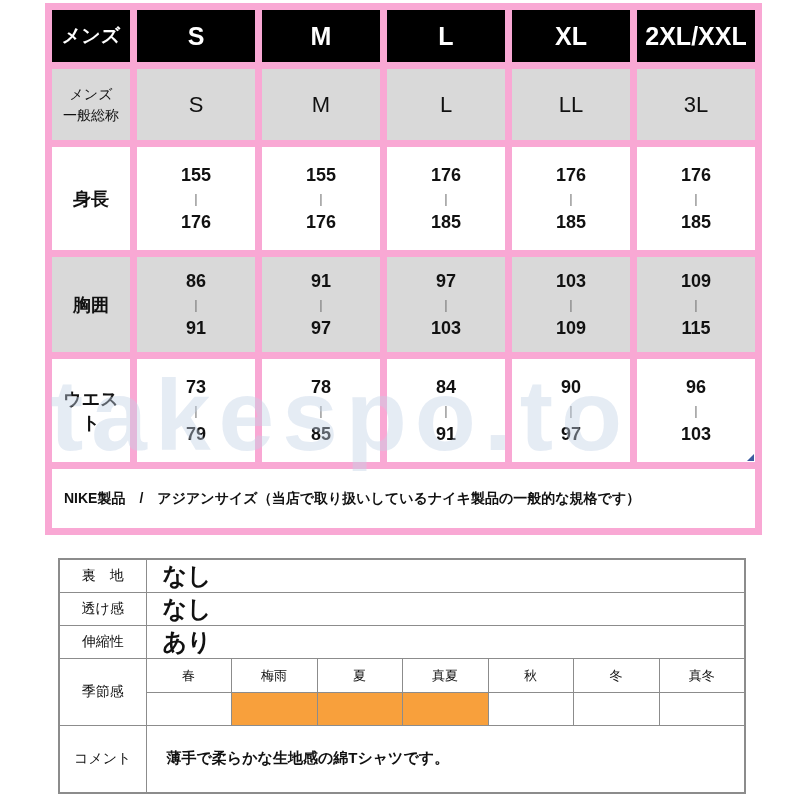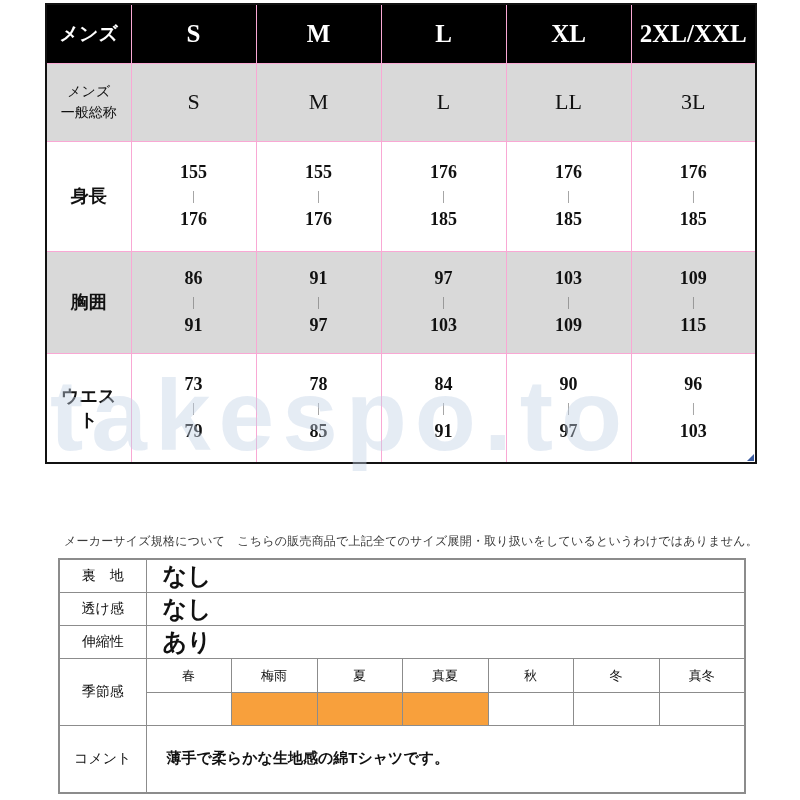--- a/index.html
+++ b/index.html
@@ -15,25 +15,24 @@
 
   
   table.size-table {
     position: absolute; left: 45px; top: 3px;
     width: 710px;
     border-collapse: collapse;
     table-layout: fixed;
     border: 2px solid #111;
   }
   table.size-table td, table.size-table th {
-    border: 1px solid #f9a8d4;
+    border: 7px solid #f9a8d4;
     text-align: center;
     vertical-align: middle;
     padding: 5px;
-    font-family: Liberation Serif, serif;
   }
   tr.hdr th { background: var(--header-bg, #000); color: var(--header-text, #fff); height: 59px; }
   tr.hdr th.corner { font-size: 19px; font-weight: bold; }
   tr.hdr th.size { font-size: 25px; font-weight: bold; }
   tr.alias td { background: var(--stripe-bg, #d9d9d9); height: 78px; }
   tr.alias td.lbl { font-size: 14px; line-height: 1.5; font-weight: normal; }
   tr.alias td.v { font-size: 22px; }
   tr.meas td { height: 110px; background: #fff; }
   tr.meas.striped td { background: var(--stripe-bg, #d9d9d9); height: 102px; }
   tr.meas td.lbl { font-size: 18px; font-weight: bold; }
@@ -232,24 +231,26 @@
           </td>
       <td class="cell-rel">
             <div class="range">
         <div class="num">96</div>
         <div class="sep">|</div>
         <div class="num">103</div>
             </div>
         <span class="corner-marker"></span>
           </td>
     </tr>
+    <tr class="nikerow">
+      <td colspan="6">NIKE製品　/　アジアンサイズ（当店で取り扱いしているナイキ製品の一般的な規格です）</td>
+    </tr>
   </tbody>
     </table>
 
-  <div class="maker-note">メーカーサイズ規格について　こちらの販売商品で上記全てのサイズ展開・取り扱いをしているというわけではありません。</div>
 
   <table class="spec-table">
     <colgroup>
       <col style="width:87px">
         <col style="width:85px">
         <col style="width:86px">
         <col style="width:85px">
       <col style="width:86px">
         <col style="width:85px">
         <col style="width:86px">

